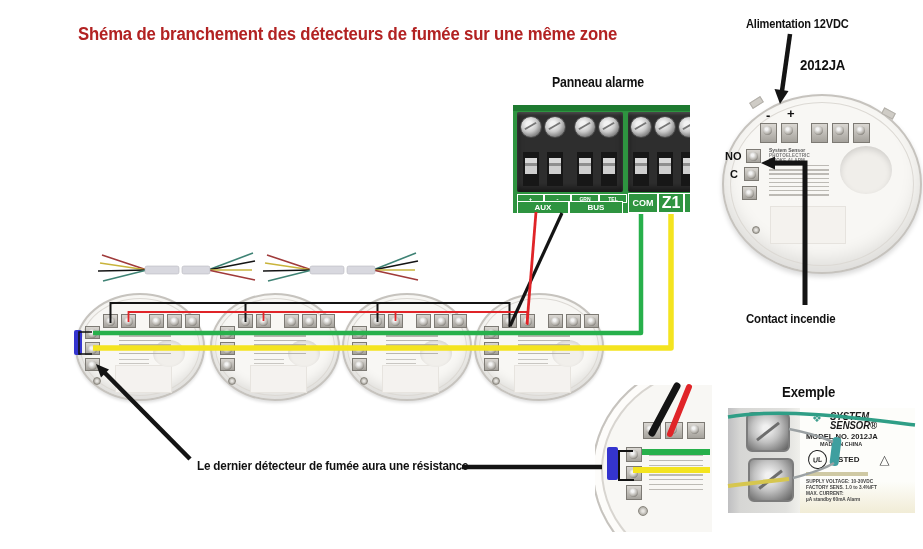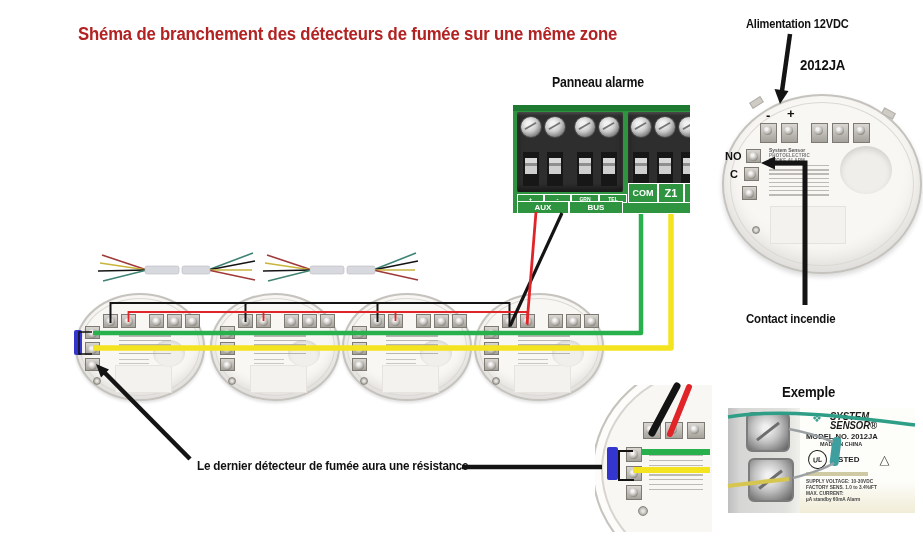--- a/index.html
+++ b/index.html
@@ -146,23 +146,23 @@
     <div class="pstrip" style="left:4px;top:89px;">
       <div class="pcell" style="width:25px;height:7px;font-size:6px;">+</div>
       <div class="pcell" style="width:25px;height:7px;font-size:6px;">-</div>
       <div class="pcell" style="width:26px;height:7px;font-size:5px;">GRN</div>
       <div class="pcell" style="width:26px;height:7px;font-size:5px;">TEL</div>
     </div>
     <div class="pstrip" style="left:4px;top:96px;">
       <div class="pcell" style="width:50px;height:11px;font-size:8px;">AUX</div>
       <div class="pcell" style="width:52px;height:11px;font-size:8px;">BUS</div>
     </div>
-    <div class="pstrip" style="left:115px;top:78px;align-items:flex-end;">
+    <div class="pstrip" style="left:115px;top:88px;align-items:flex-end;">
       <div class="pcell" style="width:28px;height:18px;font-size:9px;">COM</div>
-      <div class="pcell" style="width:24px;height:18px;font-size:11px;">Z1</div>
+      <div class="pcell" style="width:24px;height:18px;font-size:16px;">Z1</div>
       <div class="pcell" style="width:18px;height:18px;font-size:11px;">Z</div>
     </div>
   </div>
 
   <div class="lbl" style="left:746px;top:16px;font-size:13px;transform:scaleX(.85);">Alimentation 12VDC</div>
   <div class="lbl" style="left:800px;top:56px;font-size:15px;">2012JA</div>
 
   <div class="bigdet">
     <div class="det-body"></div>
     <div class="det-ring2"></div>

